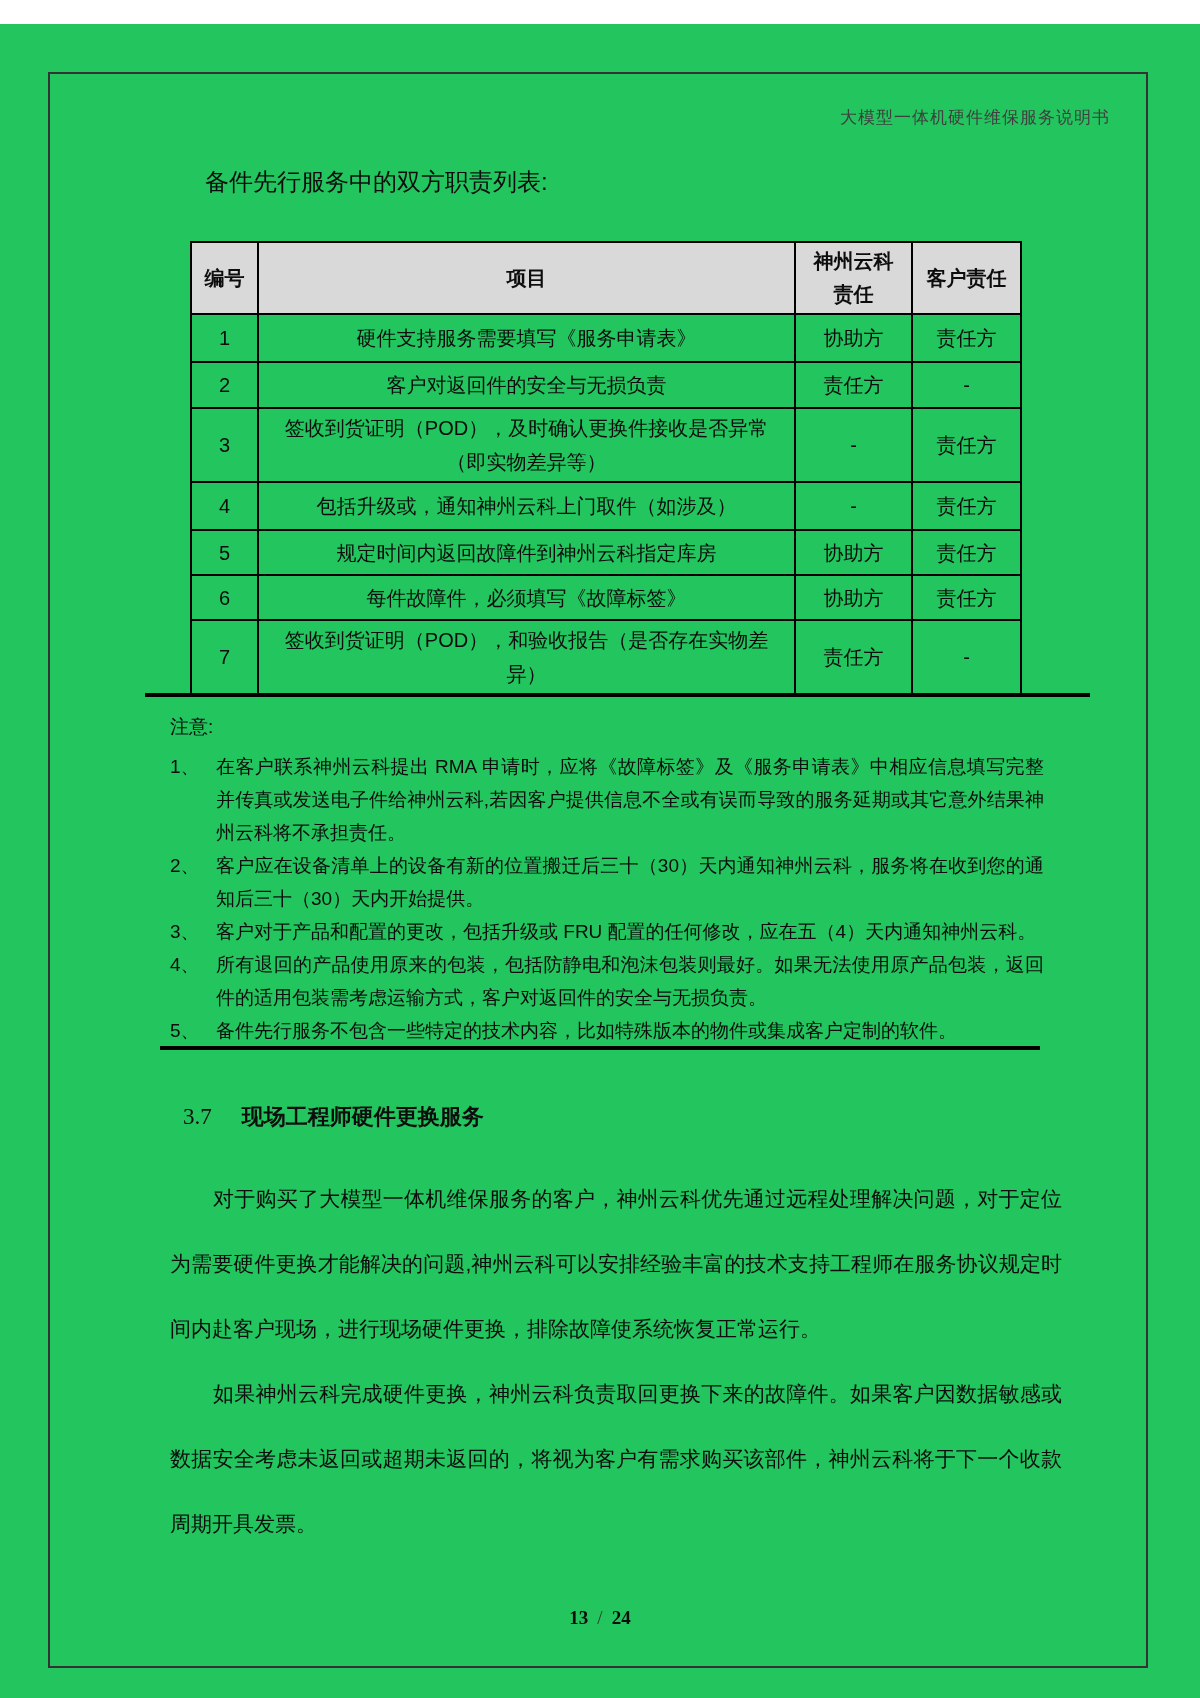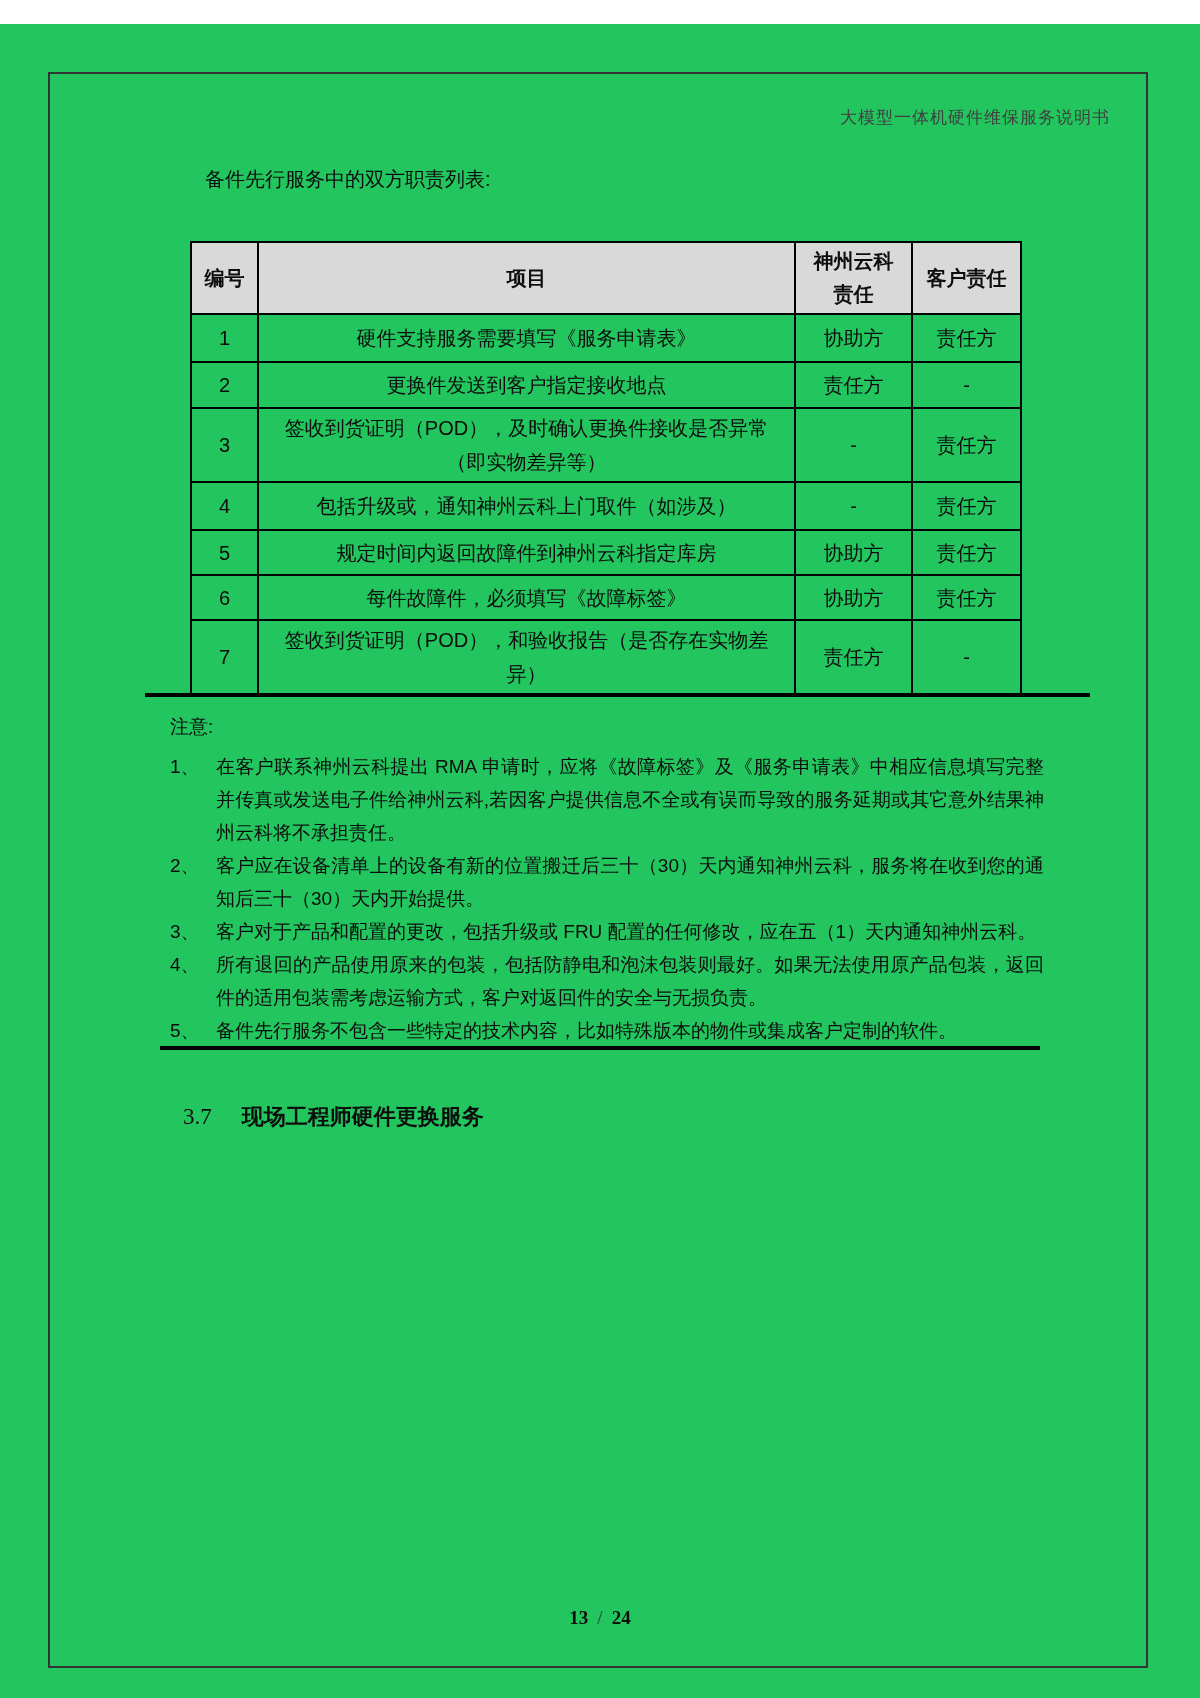--- a/index.html
+++ b/index.html
@@ -20,21 +20,21 @@
   }
   .doc-header{
     position:absolute;top:82px;left:200px;right:90px;
     text-align:right;
     font-family:"Liberation Serif", serif;
     font-size:17px;color:#3f3f3f;
     letter-spacing:1px;
   }
   .lead{
     position:absolute;top:142px;left:205px;
-    font-size:20px;color:#0d0d0d;
+    font-size:24px;color:#0d0d0d;
   }
   table.resp{
     position:absolute;top:217px;left:190px;
     width:830px;
     border-collapse:collapse;
     font-size:20px;color:#0d0d0d;
     table-layout:fixed;
   }
   table.resp th, table.resp td{
     border:2px solid #000;
@@ -120,21 +120,21 @@
     </thead>
     <tbody>
       <tr>
         <td>1</td>
         <td class="item-cell">硬件支持服务需要填写《服务申请表》</td>
         <td>协助方</td>
         <td>责任方</td>
       </tr>
       <tr>
         <td>2</td>
-        <td class="item-cell">更换件发送到客户指定接收地点</td>
+        <td class="item-cell">客户对返回件的安全与无损负责</td>
         <td>责任方</td>
         <td>-</td>
       </tr>
       <tr>
         <td>3</td>
         <td class="item-cell">签收到货证明（POD），及时确认更换件接收是否异常（即实物差异等）</td>
         <td>-</td>
         <td>责任方</td>
       </tr>
       <tr>
@@ -171,37 +171,41 @@
     <div class="note">
       <span class="note-num">1、</span>
       <span class="note-text">在客户联系神州云科提出 RMA 申请时，应将《故障标签》及《服务申请表》中相应信息填写完整并传真或发送电子件给神州云科,若因客户提供信息不全或有误而导致的服务延期或其它意外结果神州云科将不承担责任。</span>
     </div>
     <div class="note">
       <span class="note-num">2、</span>
       <span class="note-text">客户应在设备清单上的设备有新的位置搬迁后三十（30）天内通知神州云科，服务将在收到您的通知后三十（30）天内开始提供。</span>
     </div>
     <div class="note">
       <span class="note-num">3、</span>
-      <span class="note-text">客户对于产品和配置的更改，包括升级或 FRU 配置的任何修改，应在五（1）天内通知神州云科。</span>
+      <span class="note-text">客户对于产品和配置的更改，包括升级或 FRU 配置的任何修改，应在五（4）天内通知神州云科。</span>
     </div>
     <div class="note">
       <span class="note-num">4、</span>
       <span class="note-text">所有退回的产品使用原来的包装，包括防静电和泡沫包装则最好。如果无法使用原产品包装，返回件的适用包装需考虑运输方式，客户对返回件的安全与无损负责。</span>
     </div>
     <div class="note">
       <span class="note-num">5、</span>
       <span class="note-text">备件先行服务不包含一些特定的技术内容，比如特殊版本的物件或集成客户定制的软件。</span>
     </div>
   </div>
 
   <div class="divider divider-2"></div>
 
   <div class="section-heading">
     <span class="sec-num">3.7</span>
     <span class="sec-title">现场工程师硬件更换服务</span>
   </div>
 
+  <div class="body-paragraphs">
+    <p>对于购买了大模型一体机维保服务的客户，神州云科优先通过远程处理解决问题，对于定位为需要硬件更换才能解决的问题,神州云科可以安排经验丰富的技术支持工程师在服务协议规定时间内赴客户现场，进行现场硬件更换，排除故障使系统恢复正常运行。</p>
+    <p>如果神州云科完成硬件更换，神州云科负责取回更换下来的故障件。如果客户因数据敏感或数据安全考虑未返回或超期未返回的，将视为客户有需求购买该部件，神州云科将于下一个收款周期开具发票。</p>
+  </div>
 
   <div class="page-footer">
     <span class="pg-num">13</span><span class="pg-sep">/</span><span class="pg-num">24</span>
   </div>
 
 </div>
 
 </body></html>

